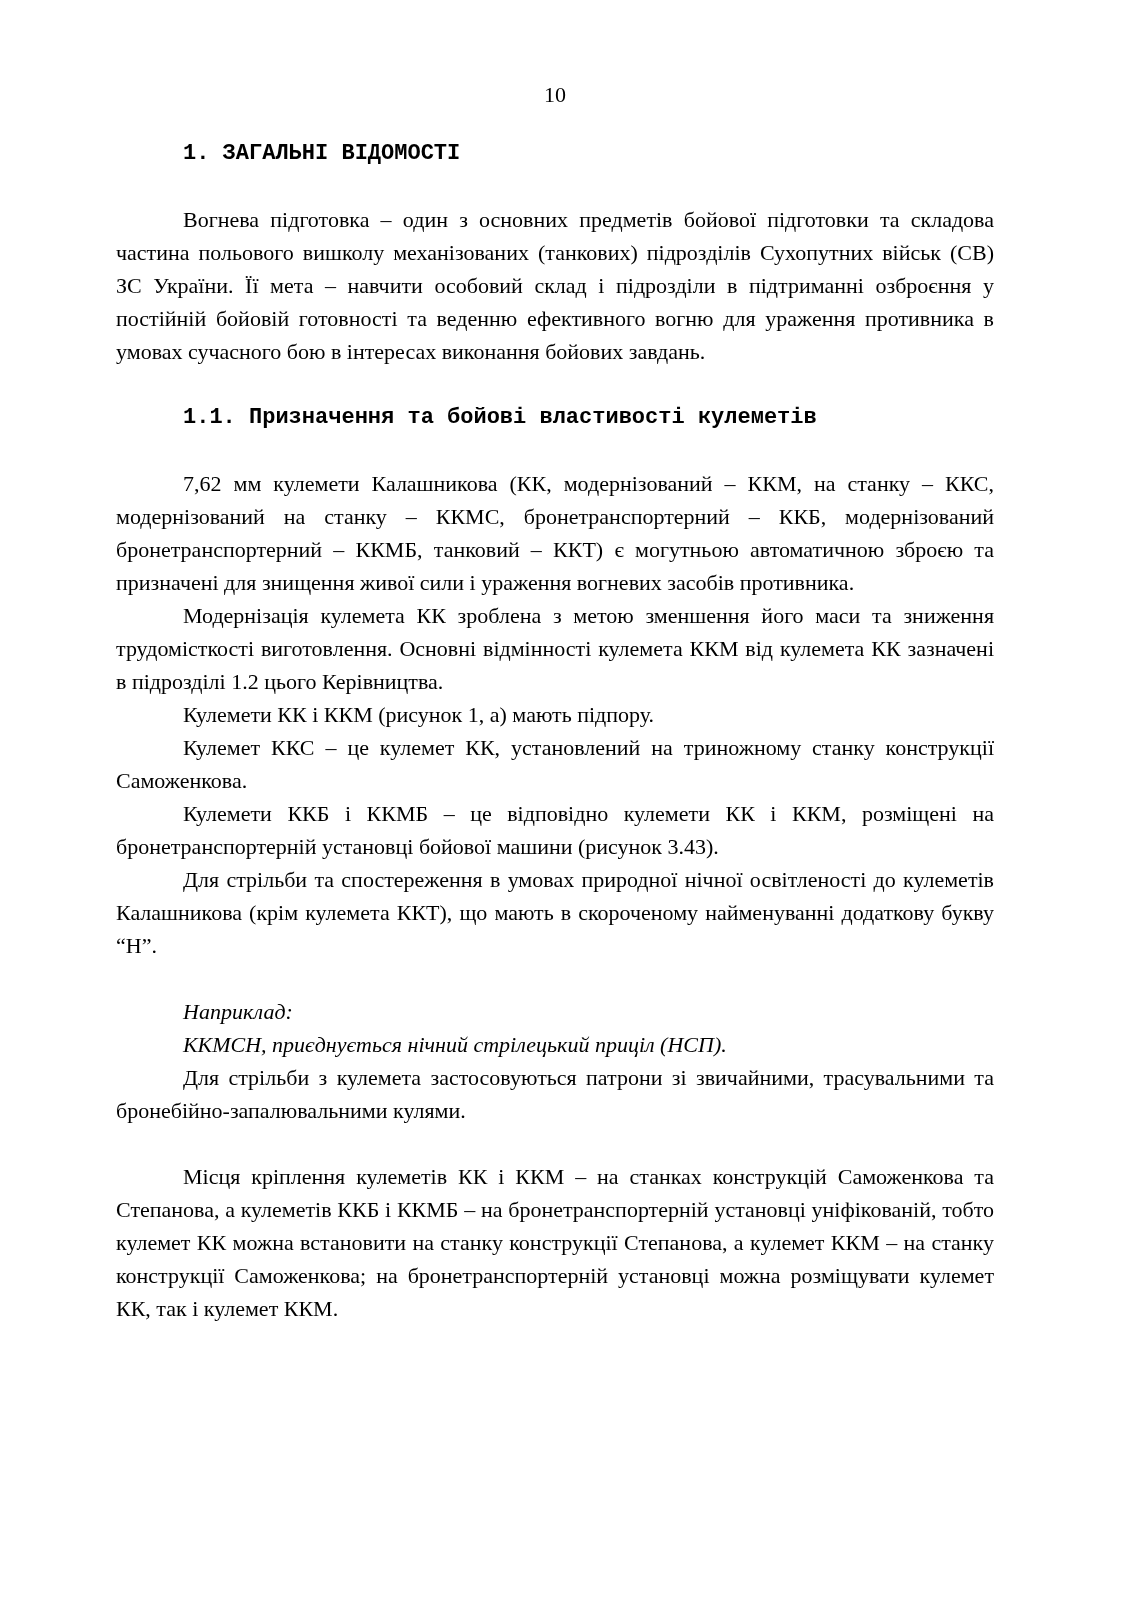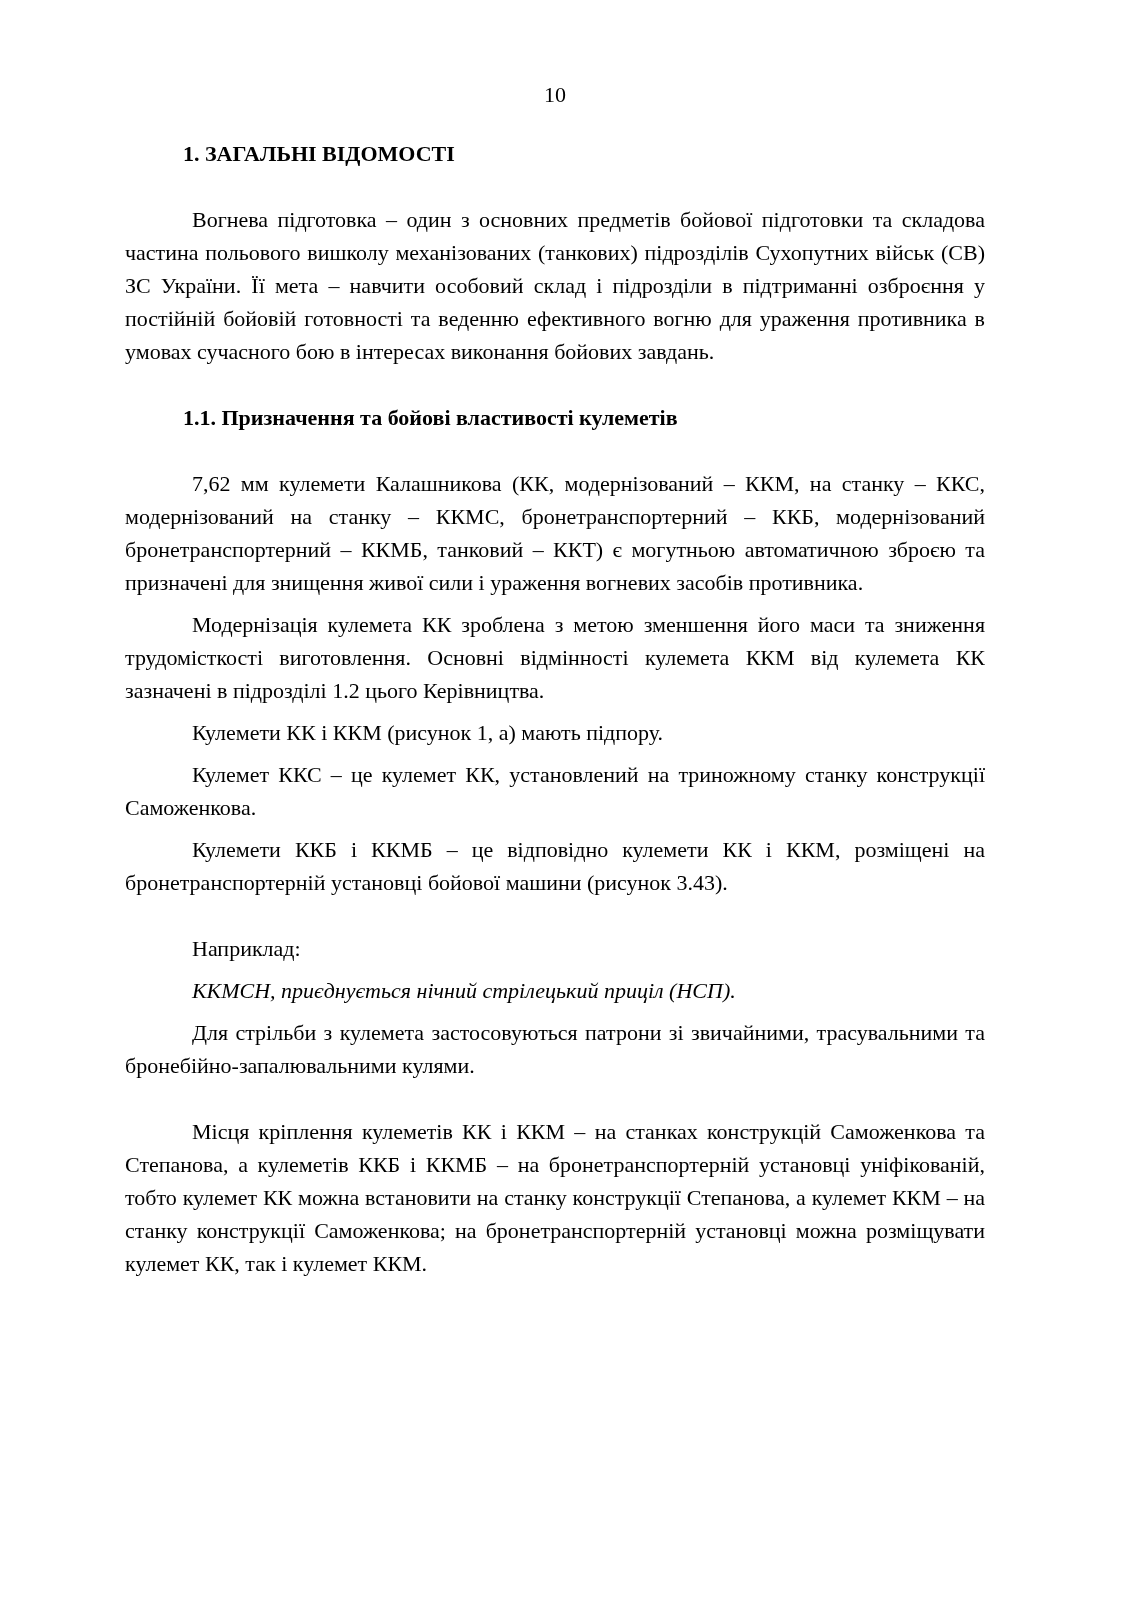--- a/index.html
+++ b/index.html
@@ -22,33 +22,35 @@
     overflow: hidden;
   }
   .page-number {
     text-align: center;
     margin: 0 0 26px 0;
   }
   .heading {
     font-weight: bold;
     font-size: 22px;
     margin: 0 0 33px 67px;
+    font-family: Liberation Mono, monospace;
   }
   .heading.sub {
     margin-top: 33px;
   }
   p.para {
-    margin: 9px;
+    margin: 0;
     text-align: justify;
     text-indent: 67px;
   }
   p.para.space-above {
     margin-top: 33px;
   }
   p.para.italic {
+    font-style: italic;
     text-align: left;
   }
   p.para.noindent-justify {
     text-align: left;
     font-style: italic;
   }
 </style>
 </head>
 <body>
 
@@ -67,20 +69,21 @@
   <p class="para">Модернізація кулемета КК зроблена з метою зменшення його маси та зниження трудомісткості виготовлення. Основні відмінності кулемета ККМ від кулемета КК зазначені в підрозділі 1.2 цього Керівництва.</p>
 
   <p class="para">Кулемети КК і ККМ (рисунок 1, а) мають підпору.</p>
 
   <p class="para">Кулемет ККС – це кулемет КК, установлений на триножному станку конструкції Саможенкова.</p>
 
 
   <p class="para">Кулемети ККБ і ККМБ – це відповідно кулемети КК і ККМ, розміщені на бронетранспортерній установці бойової машини (рисунок 3.43).</p>
 
 
+  <p class="para">Для стрільби та спостереження в умовах природної нічної освітленості до кулеметів Калашникова (крім кулемета ККТ), що мають в скороченому найменуванні додаткову букву “Н”.</p>
 
   <p class="para italic space-above">Наприклад:</p>
 
   <p class="para noindent-justify">ККМСН, приєднується нічний стрілецький приціл (НСП).</p>
 
   <p class="para">Для стрільби з кулемета застосовуються патрони зі звичайними, трасувальними та бронебійно-запалювальними кулями.</p>
 
   <p class="para space-above">Місця кріплення кулеметів КК і ККМ – на станках конструкцій Саможенкова та Степанова, а кулеметів ККБ і ККМБ – на бронетранспортерній установці уніфікованій, тобто кулемет КК можна встановити на станку конструкції Степанова, а кулемет ККМ – на станку конструкції Саможенкова; на бронетранспортерній установці можна розміщувати кулемет КК, так і кулемет ККМ.</p>
 
 </div>

